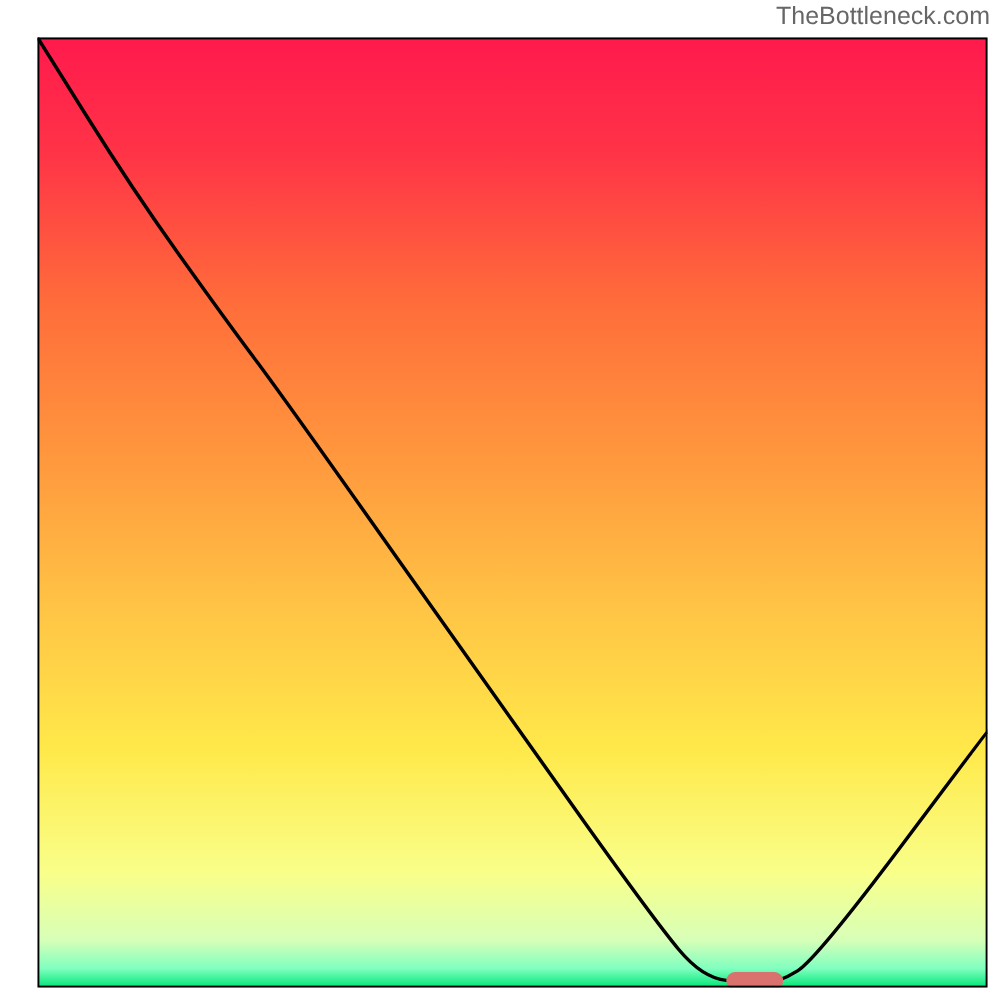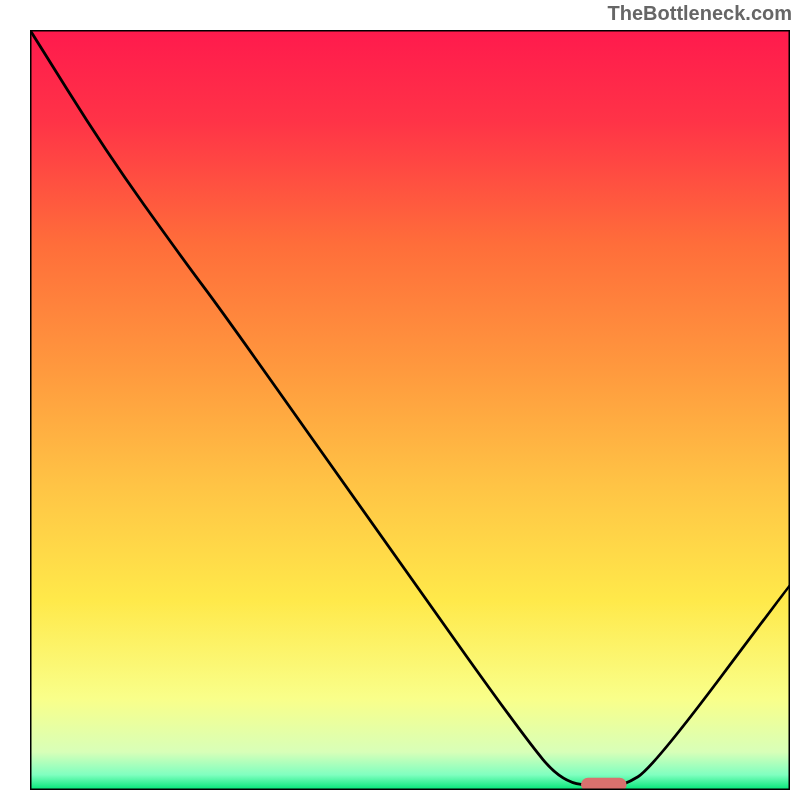--- a/index.html
+++ b/index.html
@@ -10,21 +10,21 @@
     background: #ffffff;
     font-family: Arial, sans-serif;
     position: relative;
   }
   .watermark {
     position: absolute;
     top: 2px;
     right: 8px;
     font-size: 20px;
     color: #666666;
-    font-weight: bold;
+    font-weight: normal;
     z-index: 10;
   }
   .chart-container {
     position: absolute;
     left: 30px;
     top: 30px;
     width: 760px;
     height: 760px;
   }
   svg {

